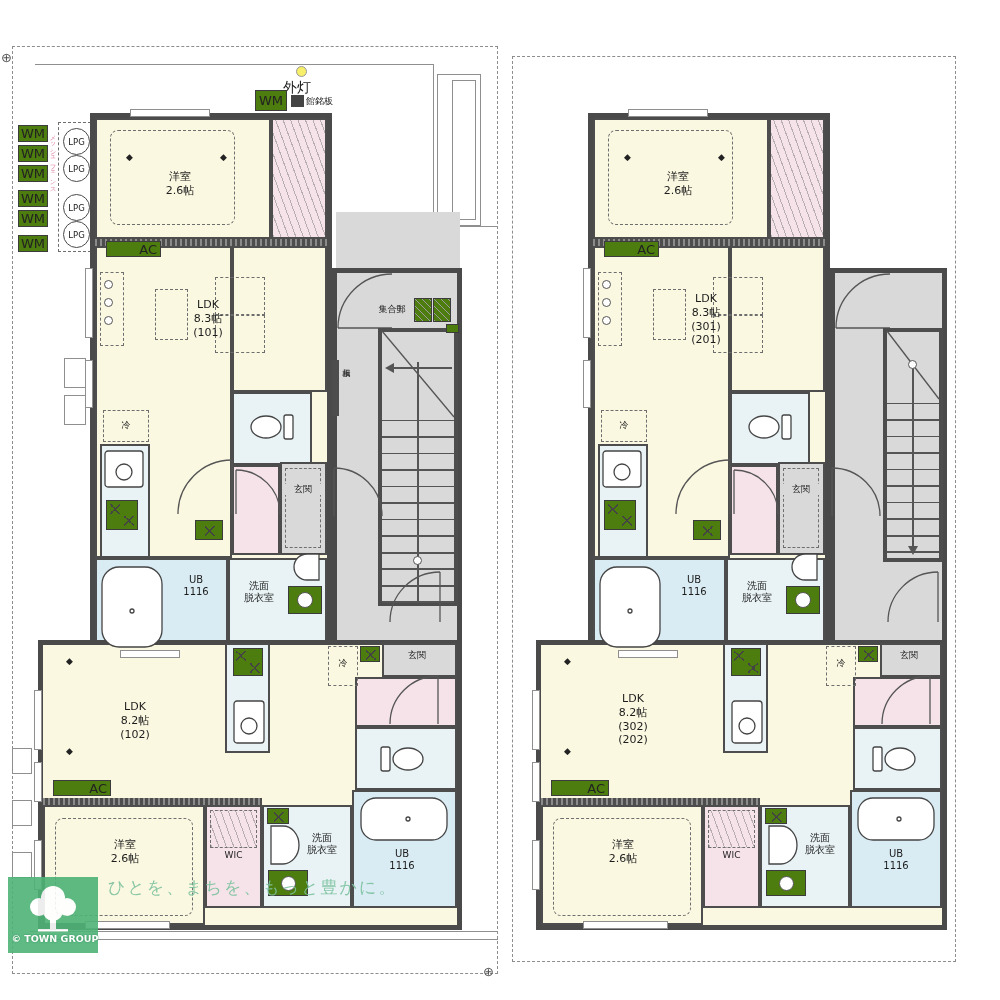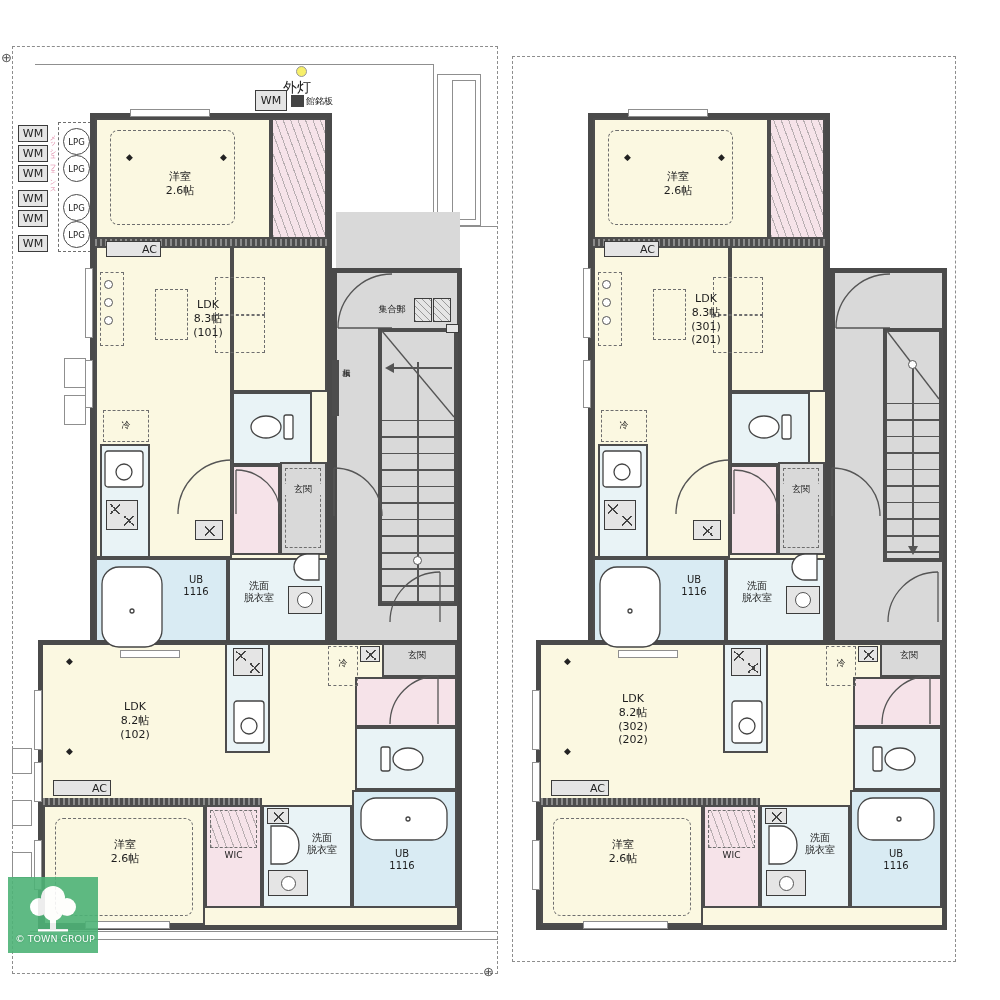--- a/index.html
+++ b/index.html
@@ -14,21 +14,21 @@
 .room{position:absolute;border:2.5px solid #4d4d4d}
 .cream{background:#fbf8e1}.pink{background:#f6e3e9}.blue{background:#d9ebf3}.ltblue{background:#e9f3f6}.gray{background:#d9d9d9}
 .wall{position:absolute;background:#4d4d4d}
 .wallh{position:absolute;background:#4d4d4d;background-image:repeating-linear-gradient(90deg,rgba(255,255,255,.35) 0 2px,transparent 2px 5px)}
 .lab{position:absolute;font-size:11px;line-height:1.25;text-align:center;white-space:pre-line;color:#1d1d1d}
 .sm{font-size:9px;line-height:1.2}
 .xs{font-size:14px}
 .vlab{writing-mode:vertical-rl;white-space:pre-line}
 .dash{position:absolute;border:1.4px dashed #6e6e6e}
 .dashr{border-radius:8px}
-.box{position:absolute;border:1.7px solid #3c3c3c;background:#e5e5e5;display:flex;align-items:center;justify-content:center;font-size:11px;color:#222}
+.box{position:absolute;border:1.7px solid #3c3c3c;background:#4d7c0f;display:flex;align-items:center;justify-content:center;font-size:13px;color:#222}
 .lpgc{position:absolute;border:1.6px solid #4a4a4a;border-radius:50%;background:#fff;display:flex;align-items:center;justify-content:center;font-size:8.5px}
 .closet-hatch{background-image:repeating-linear-gradient(70deg,rgba(120,120,120,.5) 0 1px,transparent 1px 7px)}
 .treads{position:absolute;background-image:repeating-linear-gradient(180deg,#555 0 1.5px,transparent 1.5px 16.5px)}
 .diam{position:absolute;font-size:9px;color:#222}
 .xmark{position:absolute;width:10px;height:10px;background:linear-gradient(45deg,transparent 45%,#444 45% 55%,transparent 55%),linear-gradient(135deg,transparent 45%,#444 45% 55%,transparent 55%)}
 .circ{position:absolute;border:1.2px solid #555;border-radius:50%;background:#fff}
 .mailbox{background-image:repeating-linear-gradient(45deg,#9a9a9a 0 1px,transparent 1px 5px)}
 svg.arc{position:absolute;overflow:visible}
 svg.arc path,svg.arc line{stroke:#555;stroke-width:1.3;fill:none}
 svg.fix{position:absolute;overflow:visible}
@@ -407,25 +407,26 @@
 
   <div class="thin" style="left:628px;top:109px;width:80px;height:8px"></div>
   <div class="thin" style="left:583px;top:268px;width:8px;height:70px"></div>
   <div class="thin" style="left:583px;top:360px;width:8px;height:48px"></div>
   <div class="thin" style="left:618px;top:650px;width:60px;height:8px"></div>
   <div class="thin" style="left:532px;top:690px;width:8px;height:60px"></div>
   <div class="thin" style="left:532px;top:762px;width:8px;height:40px"></div>
   <div class="thin" style="left:532px;top:840px;width:8px;height:50px"></div>
   <div class="thin" style="left:583px;top:921px;width:85px;height:8px"></div>
 
+  <div class="wmk" style="left:108px;top:876px;font-size:17px;letter-spacing:2px;color:#7cc29e;opacity:.9">ひとを、まちを、もっと豊かに。</div>
   <div class="wmk" style="left:8px;top:877px;width:90px;height:76px;background:#4eb377;opacity:.9">
     <svg style="position:absolute;left:18px;top:6px" width="54" height="50">
         <circle cx="27" cy="15" r="12" fill="#fff"></circle>
         <circle cx="13" cy="24" r="9" fill="#fff"></circle>
         <circle cx="41" cy="24" r="9" fill="#fff"></circle>
         <circle cx="27" cy="28" r="10" fill="#fff"></circle>
         <rect x="24" y="30" width="6" height="16" fill="#fff"></rect>
         <rect x="12" y="46" width="30" height="2.5" fill="#fff"></rect>
       </svg>
   </div>
-  <div class="wmk" style="left:0;top:933px;width:110px;text-align:center;font-size:9.5px;font-weight:normal;color:#fff;text-shadow:0 0 2px #2f8f57"><span>©</span> <span>TOWN GROUP</span></div>
+  <div class="wmk" style="left:0;top:933px;width:110px;text-align:center;font-size:9.5px;font-weight:bold;color:#fff;text-shadow:0 0 2px #2f8f57"><span>©</span> <span>TOWN GROUP</span></div>
 
 </div>
 
 </body></html>

